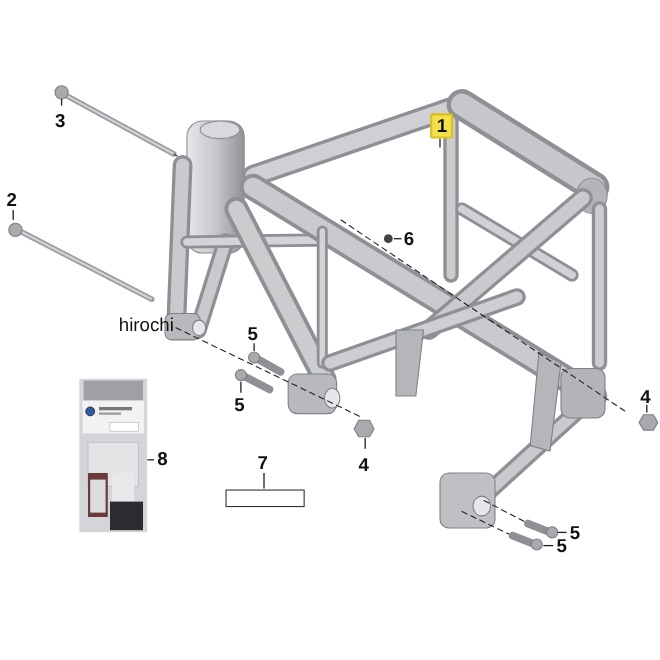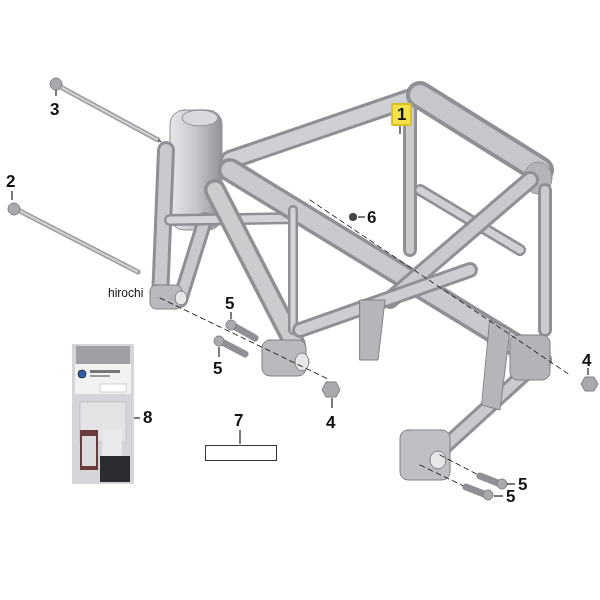--- a/index.html
+++ b/index.html
@@ -1,20 +1,20 @@
 <!DOCTYPE html>
 <html><head>
 <meta charset="utf-8">
 <style>
   html,body{margin:0;padding:0;background:#ffffff;}
   body{width:600px;height:600px;position:relative;overflow:hidden;font-family:"Liberation Sans",sans-serif;}
   #diagram{position:absolute;left:0;top:0;width:600px;height:600px;}
   .callout{position:absolute;font-family:"Liberation Sans",sans-serif;font-weight:bold;font-size:17px;color:#111;line-height:1;}
   .callout-boxed{background:#f3e04a;border:2px solid #d9c020;padding:1px 4px;border-radius:2px;}
-  .watermark{position:absolute;font-family:"Liberation Sans",sans-serif;font-size:12px;color:#111;}
+  .watermark{position:absolute;font-family:"Liberation Sans",sans-serif;font-size:17px;color:#111;}
   .label-box{position:absolute;border:1.5px solid #333;background:#fff;}
   .paint-kit{position:absolute;}
 </style>
 </head>
 <body>
 
 <div id="diagram">
   <svg width="600" height="600" viewBox="0 0 600 600">
     <defs>
       <linearGradient id="tube" x1="0" y1="0" x2="0" y2="1">

